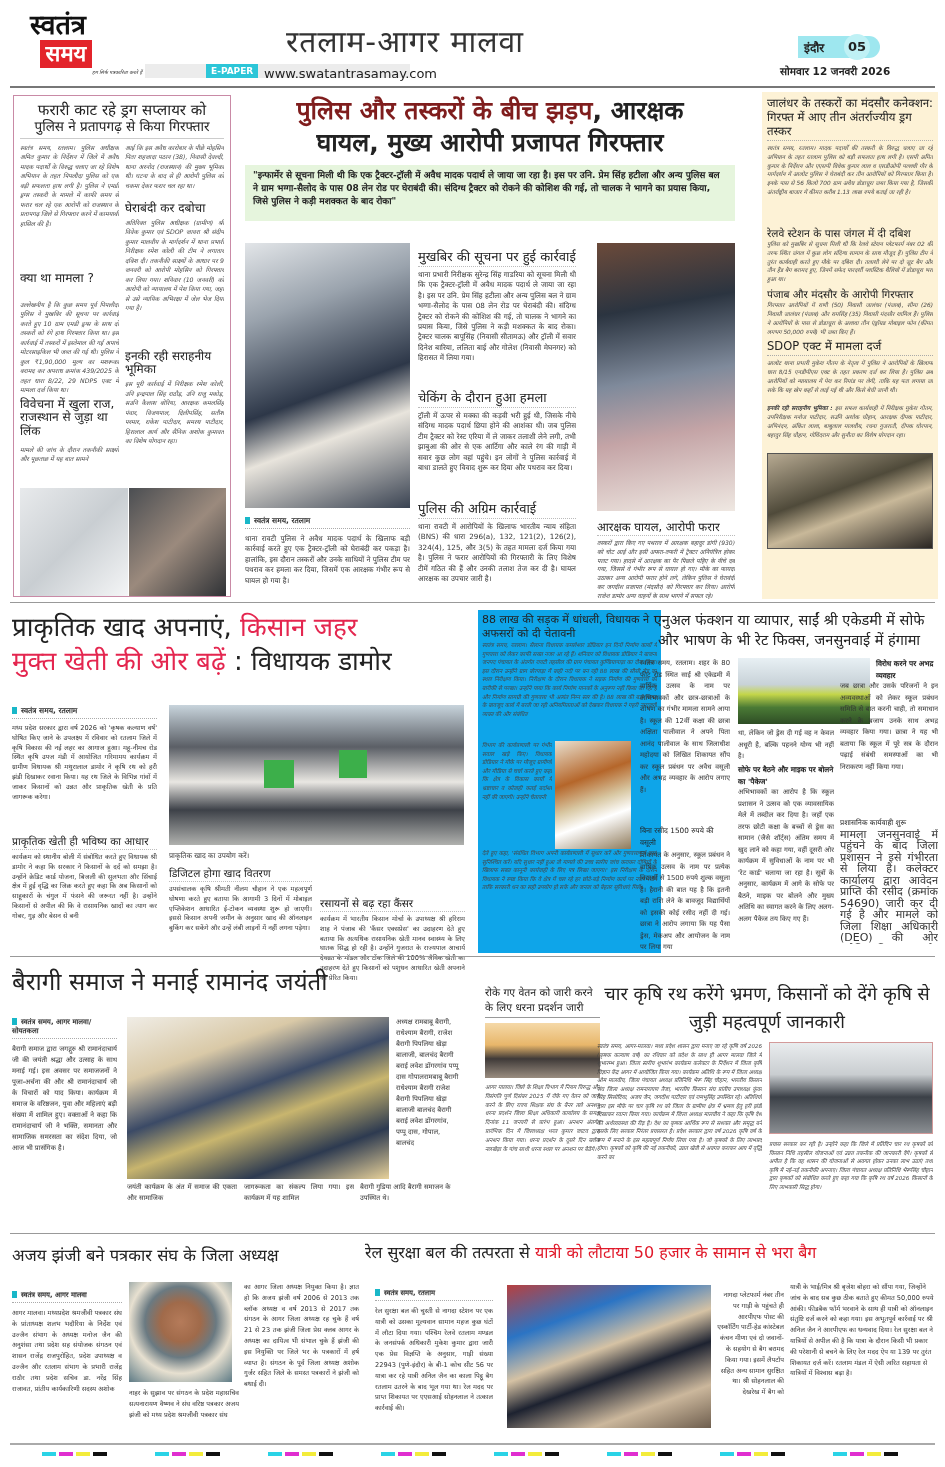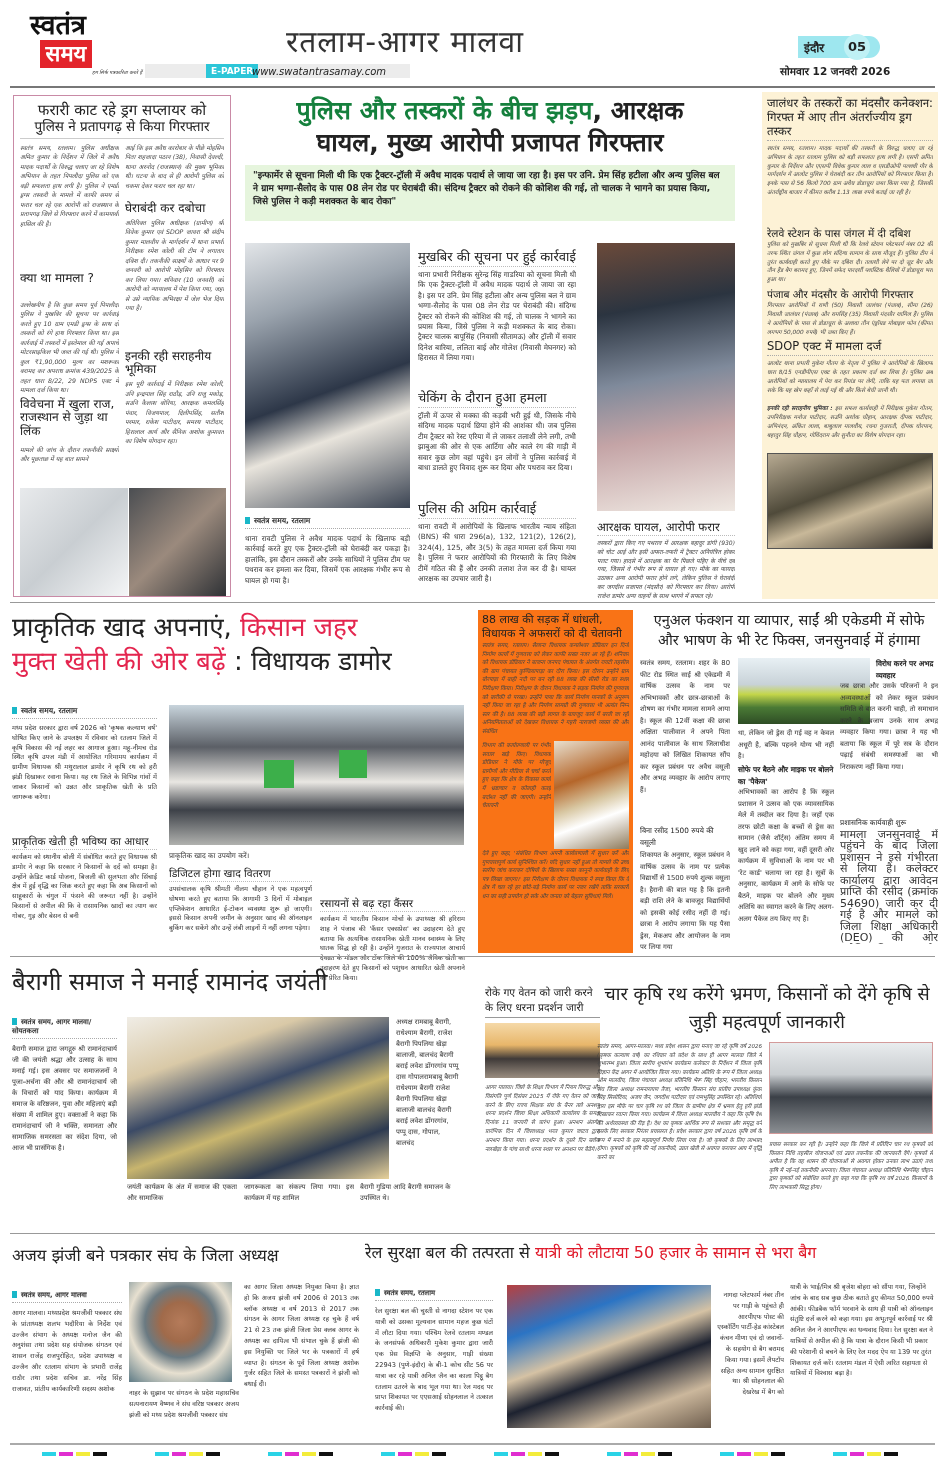--- a/index.html
+++ b/index.html
@@ -22,21 +22,21 @@
 
 <div class="abs" style="left:0;top:0;width:945px;height:88px;">
   <div class="abs" style="left:30px;top:10px;width:62px;">
     <div style="font-size:27px;font-weight:bold;color:#111;line-height:30px;font-family:'DejaVu Serif',serif;">स्वतंत्र</div>
     <div style="background:#e3242b;color:#fff;font-size:22px;font-weight:bold;text-align:center;line-height:28px;margin-left:10px;">समय</div>
   </div>
   <div class="abs" style="left:92px;top:69px;font-size:5px;color:#333;font-style:italic;">हम सिर्फ पत्रकारिता करते हैं</div>
   <div class="abs" style="left:165px;top:20px;width:480px;text-align:center;font-size:30px;color:#333;letter-spacing:1px;">रतलाम-आगर मालवा</div>
   <div class="abs" style="left:145px;top:64px;width:265px;height:14px;background:#ececec;"></div>
   <div class="abs" style="left:206px;top:64px;height:14px;padding:0 5px;background:#2cc6d8;color:#fff;font-size:9px;line-height:14px;font-weight:bold;">E-PAPER</div>
-  <div class="abs" style="left:252px;top:66px;font-size:10px;color:#222;font-style:italic;">www.swatantrasamay.com</div>
+  <div class="abs" style="left:264px;top:66px;font-size:13px;color:#222;">www.swatantrasamay.com</div>
   <div class="abs" style="left:798px;top:36px;width:82px;height:22px;background:#9ee7ef;border-radius:0 11px 11px 0;">
     <span style="position:absolute;left:6px;top:3px;font-size:12px;font-weight:bold;color:#222;">इंदौर</span>
     <span style="position:absolute;left:46px;top:-2px;width:26px;height:26px;background:#bff1f5;border-radius:50%;text-align:center;font-size:13px;font-weight:bold;line-height:26px;color:#222;">05</span>
   </div>
   <div class="abs" style="left:780px;top:64px;font-size:10.5px;font-weight:bold;color:#222;">सोमवार 12 जनवरी 2026</div>
   <div class="rule" style="left:10px;top:86px;width:925px;height:2px;background:#777;"></div>
 </div>
 
 <div class="abs" style="left:13px;top:95px;width:218px;height:502px;border:1px solid #c98aa6;padding:6px 6px;">
   <div class="hd" style="font-size:15px;text-align:center;">फरारी काट रहे ड्रग सप्लायर को</div>
@@ -56,21 +56,21 @@
       <div class="hd" style="font-size:12px;margin:2px 0;">इनकी रही सराहनीय भूमिका</div>
       <div class="txt ital" style="height:78px;font-size:6.2px;line-height:9.5px;">इस पूरी कार्रवाई में निरीक्षक रमेश कोली, उनि इन्द्रपाल सिंह राठौड़, उनि राजू मकोड़, सउनि कैलाश बोरिया, आरक्षक कमलसिंह पंवार, विजयपाल, दिलीपसिंह, सतीश परमार, राकेश पाटीदार, समरथ पाटीदार, हिरालाल आर्य और सैनिक अशोक कुमावत का विशेष योगदान रहा।</div>
     </div>
   </div>
   <div class="abs photo" style="left:6px;top:392px;width:108px;height:108px;background:linear-gradient(135deg,#e8eaec,#c9ced2 50%,#f4f5f6);"></div>
   <div class="abs photo" style="left:115px;top:392px;width:97px;height:108px;background:linear-gradient(135deg,#4b4e52,#9b8a7d 50%,#2f3236);"></div>
 </div>
 
 <div class="abs" style="left:245px;top:95px;width:490px;height:505px;">
   <div class="hd" style="font-size:25px;font-weight:bold;text-align:center;line-height:32px;">
-    <span style="color:#15803d;">पुलिस और तस्करों के बीच झड़प</span><span>, आरक्षक</span>
+    <span style="color:#7f1d1d;">पुलिस और तस्करों के बीच झड़प</span><span>, आरक्षक</span>
   </div>
   <div class="hd" style="font-size:25px;font-weight:bold;text-align:center;line-height:32px;">घायल, मुख्य आरोपी प्रजापत गिरफ्तार</div>
   <div style="margin-top:6px;background:#e6f5dd;padding:4px 8px;font-size:9px;line-height:13px;font-weight:bold;color:#222;height:56px;overflow:hidden;">"इन्फार्मेर से सूचना मिली थी कि एक ट्रैक्टर-ट्रॉली में अवैध मादक पदार्थ ले जाया जा रहा है। इस पर उनि. प्रेम सिंह हटीला और अन्य पुलिस बल ने ग्राम भग्गा-सैलोद के पास 08 लेन रोड पर घेराबंदी की। संदिग्ध ट्रैक्टर को रोकने की कोशिश की गई, तो चालक ने भागने का प्रयास किया, जिसे पुलिस ने कड़ी मशक्कत के बाद रोका"</div>
 
   <div class="abs photo" style="left:0;top:148px;width:165px;height:265px;background:linear-gradient(160deg,#e2e5e8 0%,#9aa3ad 25%,#2d3748 55%,#e8e4dc 70%,#3a4352 100%);"></div>
   <div class="abs" style="left:0;top:420px;width:165px;">
     <div class="byline">स्वतंत्र समय, रतलाम</div>
     <div class="txt" style="height:75px;">थाना रावटी पुलिस ने अवैध मादक पदार्थ के खिलाफ बड़ी कार्रवाई करते हुए एक ट्रैक्टर-ट्रॉली को घेराबंदी कर पकड़ा है। हालांकि, इस दौरान तस्करों और उनके साथियों ने पुलिस टीम पर पथराव कर हमला कर दिया, जिसमें एक आरक्षक गंभीर रूप से घायल हो गया है।</div>
   </div>
 
@@ -128,21 +128,21 @@
     <div class="caption">प्राकृतिक खाद का उपयोग करें।</div>
     <div class="sub" style="font-size:10.5px;margin-top:6px;">डिजिटल होगा खाद वितरण</div>
     <div class="txt" style="height:60px;font-size:6.6px;line-height:9.8px;">उपसंचालक कृषि श्रीमती नीलम चौहान ने एक महत्वपूर्ण घोषणा करते हुए बताया कि आगामी 3 दिनों में मोबाइल एप्लिकेशन आधारित ई-टोकन व्यवस्था शुरू हो जाएगी। इससे किसान अपनी जमीन के अनुसार खाद की ऑनलाइन बुकिंग कर सकेंगे और उन्हें लंबी लाइनों में नहीं लगना पड़ेगा।</div>
   </div>
   <div class="abs" style="left:308px;top:238px;width:145px;margin-top:44px;">
     <div class="sub" style="font-size:10.5px;">रसायनों से बढ़ रहा कैंसर</div>
     <div class="txt" style="height:80px;font-size:6.6px;line-height:9.8px;">कार्यक्रम में भारतीय किसान मोर्चा के उपाध्यक्ष श्री हरिराम शाह ने पंजाब की 'कैंसर एक्सप्रेस' का उदाहरण देते हुए बताया कि अत्यधिक रासायनिक खेती मानव स्वास्थ्य के लिए घातक सिद्ध हो रही है। उन्होंने गुजरात के राज्यपाल आचार्य देवव्रत के मॉडल और टोंक जिले की 100% जैविक खेती का उदाहरण देते हुए किसानों को पशुधन आधारित खेती अपनाने को प्रेरित किया।</div>
   </div>
 </div>
 
-<div class="abs" style="left:478px;top:610px;width:155px;height:343px;background:#f97316;padding:3px 4px;">
+<div class="abs" style="left:478px;top:610px;width:183px;height:343px;background:#0ea5e9;padding:3px 4px;">
   <div class="hd" style="font-size:11px;line-height:14px;">88 लाख की सड़क में धांधली, विधायक ने अफसरों को दी चेतावनी</div>
   <div class="txt ital" style="height:100px;font-size:5.6px;line-height:8.6px;">स्वतंत्र समय, रतलाम। सैलाना विधायक कमलेश्वर डोडियार इन दिनों निर्माण कार्यों में गुणवत्ता को लेकर काफी सख्त नजर आ रहे हैं। शनिवार को विधायक डोडियार ने बाजना जनपद पंचायत के अंतर्गत रावटी तहसील की ग्राम पंचायत कुण्डियापाड़ा का दौरा किया। इस दौरान उन्होंने ग्राम बोरपाड़ा में बाही नदी पर बन रही 88 लाख की सीसी रोड का स्थल निरीक्षण किया। निरीक्षण के दौरान विधायक ने सड़क निर्माण की गुणवत्ता को बारीकी से परखा। उन्होंने पाया कि कार्य निर्माण मानकों के अनुरूप नहीं किया जा रहा है और निर्माण सामग्री की गुणवत्ता भी अत्यंत निम्न स्तर की है। 88 लाख की बड़ी लागत के बावजूद कार्य में बरती जा रही अनियमितताओं को देखकर विधायक ने गहरी नाराजगी व्यक्त की और संबंधित</div>
   <div style="display:flex;gap:3px;">
     <div class="txt ital" style="width:70px;height:108px;font-size:5.6px;line-height:8.6px;">विभाग की कार्यप्रणाली पर गंभीर सवाल खड़े किए। विधायक डोडियार ने मौके पर मौजूद ग्रामीणों और मीडिया से चर्चा करते हुए कहा कि क्षेत्र के विकास कार्यों में भ्रष्टाचार व कोताही कतई बर्दाश्त नहीं की जाएगी। उन्होंने चेतावनी</div>
     <div class="photo" style="width:76px;height:108px;background:linear-gradient(160deg,#e8e0d0 0%,#b5662a 35%,#d8c7a2 55%,#fff 70%,#8e7a5a 100%);"></div>
   </div>
   <div class="txt ital" style="height:100px;font-size:5.6px;line-height:8.6px;">देते हुए कहा, 'संबंधित विभाग अपनी कार्यप्रणाली में सुधार करें और गुणवत्तापूर्ण कार्य सुनिश्चित करें। यदि सुधार नहीं हुआ तो मामले की उच्च स्तरीय जांच कराकर दोषियों के खिलाफ सख्त कानूनी कार्यवाही के लिए पत्र लिखा जाएगा।' इस निरीक्षण के दौरान विधायक ने स्पष्ट किया कि वे क्षेत्र में चल रहे हर छोटे-बड़े निर्माण कार्य पर नजर रखेंगे ताकि सरकारी धन का सही उपयोग हो सके और जनता को बेहतर सुविधाएं मिलें।</div>
 </div>
 
 <div class="abs" style="left:640px;top:610px;width:298px;height:343px;">

